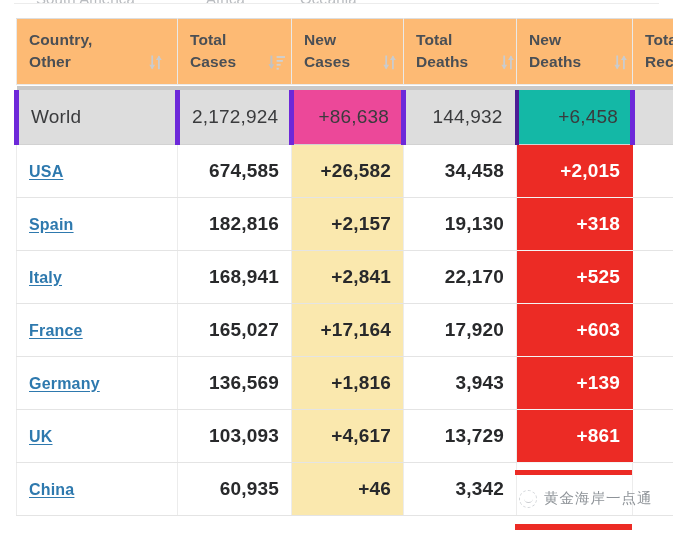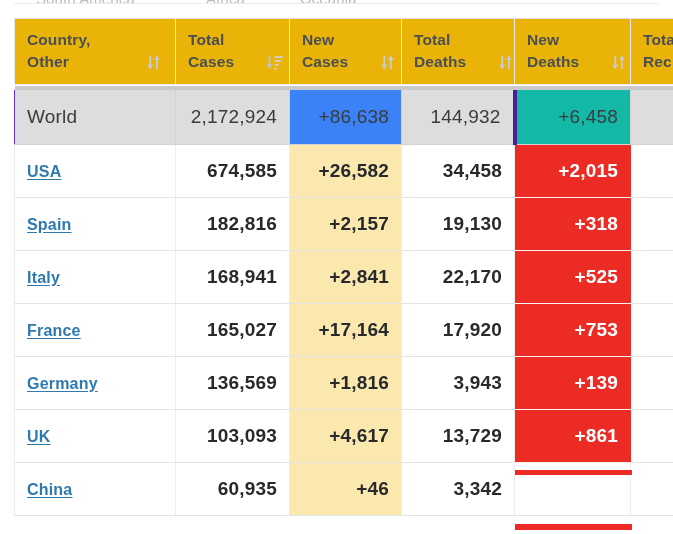--- a/index.html
+++ b/index.html
@@ -79,21 +79,21 @@
   
   col.c-country { width: 161px; }
   col.c-total   { width: 114px; }
   col.c-new     { width: 112px; }
   col.c-tdeath  { width: 113px; }
   col.c-ndeath  { width: 116px; }
   col.c-trec    { width: 84px;  }
 
   
   thead th {
-    background: #eab308;
+    background: #fdba74;
     border: 1px solid #e9e9e9;
     border-top: 1px solid #dedede;
     padding: 10px 12px 11px 12px;
     vertical-align: top;
     height: 58px;
     box-sizing: border-box;
   }
   .th-inner {
     display: block;
     font-size: 15.5px;
@@ -159,38 +159,38 @@
     text-underline-offset: 2px;
     font-size: 16px;
     font-weight: 700;
     letter-spacing: .2px;
   }
 
   
   tr.world td {
     background: #dddddd;
     border-bottom: 1px solid #d2d2d2;
-    border-left: 1px solid #6d28d9;
+    border-left: 5px solid #6d28d9;
     border-right: 1px solid #d2d2d2;
     color: #3a3b3d;
     font-weight: 400;
     font-size: 19px;
     height: 54px;
   }
   tr.world td.country {
     color: #3a3b3d;
     font-weight: 400;
   }
 
   
   td.cell-newcases {
     background: #fae8ae;
   }
   tr.world td.cell-newcases {
-    background: #3b82f6;
+    background: #ec4899;
   }
   td.cell-newdeaths {
     background: #ec2b25;
     color: #ffffff;
     border-left: 1px solid #ec2b25;
     border-right: 1px solid #ec2b25;
     border-bottom: 1px solid #f4f4f4;
   }
   tr.world td.cell-newdeaths {
     background: #14b8a6;
@@ -438,21 +438,21 @@
           <td>22,170</td>
           <td class="cell-newdeaths"><span class="val">+525</span></td>
           <td class="cell-trec"></td>
         </tr>
 
         <tr>
           <td class="country"><a href="#">France</a></td>
           <td>165,027</td>
           <td class="cell-newcases">+17,164</td>
           <td>17,920</td>
-          <td class="cell-newdeaths"><span class="val">+753</span></td>
+          <td class="cell-newdeaths"><span class="val">+603</span></td>
           <td class="cell-trec"></td>
         </tr>
 
         <tr>
           <td class="country"><a href="#">Germany</a></td>
           <td>136,569</td>
           <td class="cell-newcases">+1,816</td>
           <td>3,943</td>
           <td class="cell-newdeaths"><span class="val">+139</span></td>
           <td class="cell-trec"></td>
@@ -476,14 +476,18 @@
           <td class="cell-trec"></td>
         </tr>
 
       </tbody>
     </table>
   </div>
 
   <div class="red-sliver-top"></div>
   <div class="red-sliver"></div>
 
+  <div class="watermark">
+    <span class="wm-icon"></span>
+    <span class="wm-text">黄金海岸一点通</span>
+  </div>
 
 </div>
 
 </body></html>

